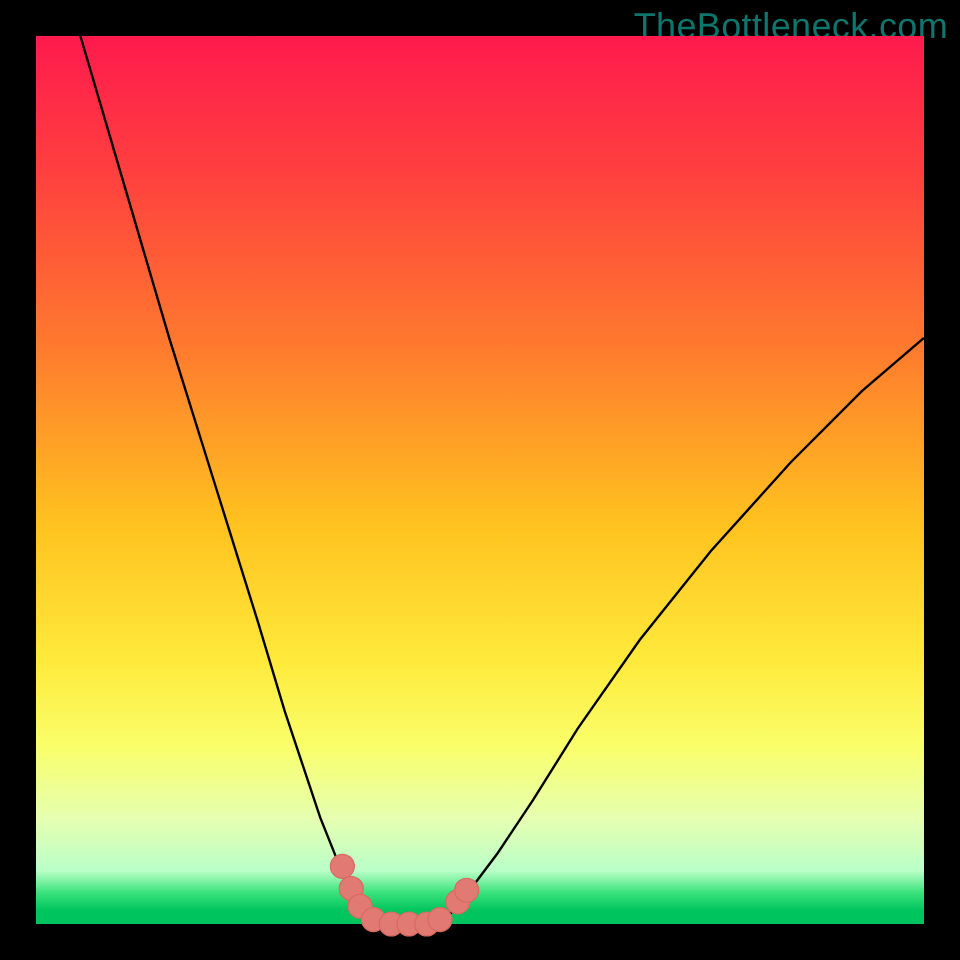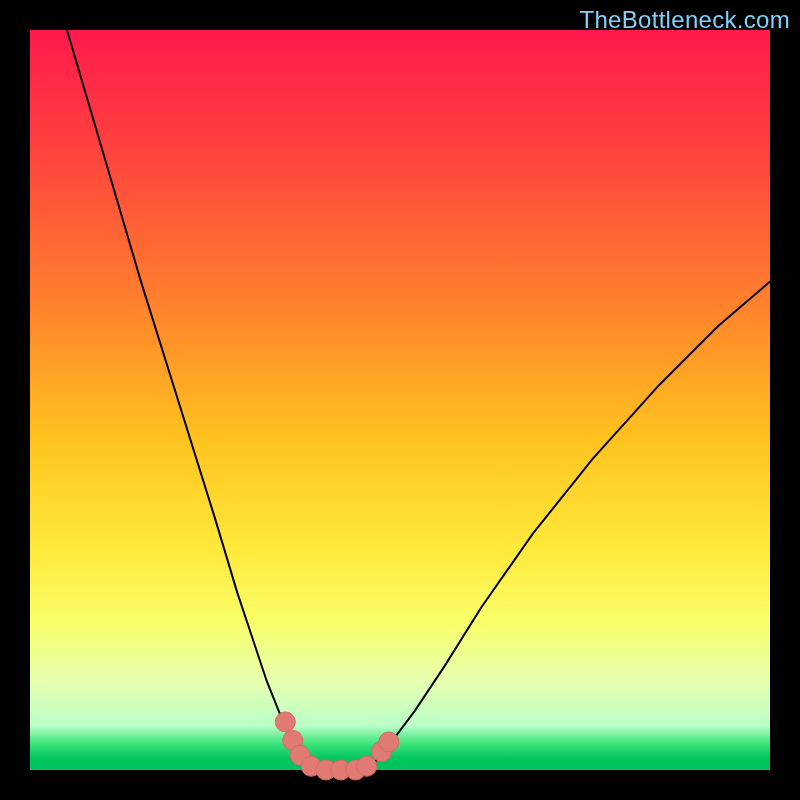--- a/index.html
+++ b/index.html
@@ -28,22 +28,22 @@
     position: absolute;
     left: 0;
     top: 0;
     width: 100%;
     height: 100%;
   }
   .watermark {
     position: absolute;
     top: 6px;
     right: 10px;
-    color: #7dd3fc;
-    font-size: 24px;
+    color: #0f766e;
+    font-size: 30px;
     letter-spacing: 0.3px;
     user-select: none;
   }
   svg.curves, svg.markers {
     position: absolute;
     left: 0;
     top: 0;
     width: 100%;
     height: 100%;
     overflow: visible;

